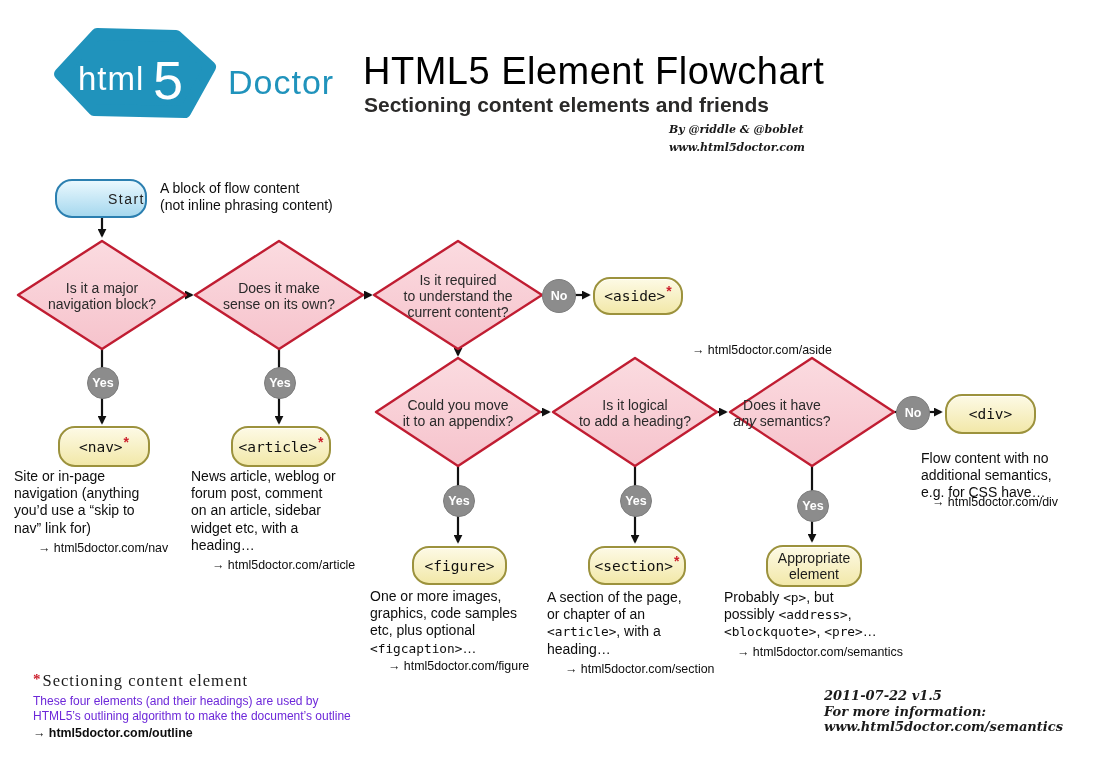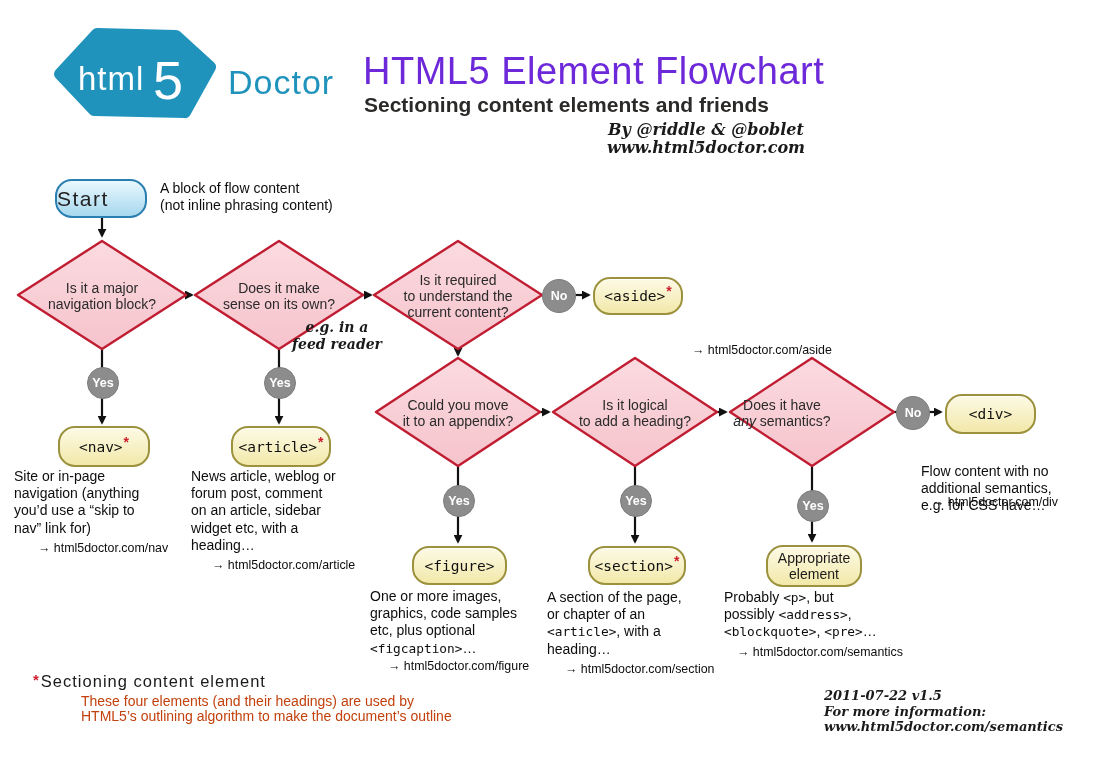--- a/index.html
+++ b/index.html
@@ -2,57 +2,57 @@
 <html><head>
 <meta charset="utf-8">
 <style>
   html,body{margin:0;padding:0;background:#ffffff;}
   #canvas{position:relative;width:1095px;height:775px;background:#ffffff;overflow:hidden;
           font-family:"Liberation Sans",sans-serif;color:#111;}
   .abs{position:absolute;}
   svg{display:block;}
 
   
-  .page-title{left:363px;top:50px;font-size:38px;font-weight:300;letter-spacing:.5px;color:#6d28d9;}
+  .page-title{left:363px;top:50px;font-size:38px;font-weight:300;letter-spacing:.5px;color:#000000;}
   .page-subtitle{left:364px;top:93px;font-size:21px;font-weight:700;color:#2b2a29;}
-  .credits{right:290px;top:121px;text-align:center;font-family:"DejaVu Serif",serif;
-           font-style:italic;font-weight:bold;font-size:16px;line-height:17.5px;color:#1a1a1a;margin-left:48px;}
+  .credits{right:290px;top:121px;text-align:left;font-family:"DejaVu Serif",serif;
+           font-style:italic;font-weight:bold;font-size:11px;line-height:17.5px;color:#1a1a1a;margin-left:48px;}
   .logo-html{font-family:"Liberation Sans",sans-serif;font-size:33px;fill:#ffffff;letter-spacing:1px;}
   .logo-five{font-family:"Liberation Sans",sans-serif;font-size:54px;fill:#ffffff;}
   .logo-doctor{font-family:"Liberation Sans",sans-serif;font-size:34px;fill:#2093bc;letter-spacing:1px;}
 
   
   .node{display:flex;align-items:center;justify-content:center;border-radius:17px;
         background:linear-gradient(#fdfae5,#f2e8a9);border:2px solid #9c923d;
         box-shadow:inset 0 1px 0 rgba(255,255,255,.8);}
   .node .tag{font-family:"DejaVu Sans Mono",monospace;font-size:14.5px;color:#101010;}
   .node .lbl{font-size:14px;line-height:16px;text-align:center;color:#1a1a1a;}
   .ast{color:#cc1f2c;font-weight:bold;font-size:14px;position:relative;top:-5px;margin-left:1px;}
-  .start{display:flex;align-items:center;justify-content:flex-start;border-radius:17px;
+  .start{display:flex;align-items:center;justify-content:flex-end;border-radius:17px;
          background:linear-gradient(#eaf8fe,#a6d8ee);border:2px solid #2b7fb0;
-         font-size:21px;letter-spacing:1.5px;color:#222;}
+         font-size:14px;letter-spacing:1.5px;color:#222;}
 
   .circle{border-radius:50%;background:#8c8c8c;border:1px solid #7d7d7d;color:#fff;
           display:flex;align-items:center;justify-content:center;font-weight:bold;font-size:12.5px;}
   .c-yes{width:30px;height:30px;}
   .c-no{width:32px;height:32px;}
 
   .dtext{width:150px;text-align:center;font-size:14px;line-height:16px;color:#2a2a2a;}
   .dtext .em{font-style:italic;}
 
   .desc{font-size:14px;line-height:17.2px;color:#0d0d0d;}
   .desc.center{text-align:left;}
   .desc .code{font-family:"DejaVu Sans Mono",monospace;font-size:12.8px;}
   .link{font-size:12.4px;color:#0d0d0d;white-space:nowrap;cursor:pointer;}
   .note-serif{font-family:"DejaVu Serif",serif;font-style:italic;font-weight:bold;
               font-size:14px;line-height:17px;text-align:center;color:#1a1a1a;}
 
-  .fn-title{font-size:16.5px;letter-spacing:1px;color:#1a1a1a;}
+  .fn-title{font-size:16.5px;letter-spacing:1px;color:#1a1a1a;font-family:Liberation Serif, serif;}
   .fn-ast{color:#cc1f2c;font-weight:bold;font-size:15px;vertical-align:2px;margin-right:1px;}
-  .fn-body{font-size:14px;line-height:14.6px;color:#c2410c;margin-top:3px;margin-left:48px;}
+  .fn-body{font-size:12px;line-height:14.6px;color:#6d28d9;margin-top:3px;}
   .fn-link{font-size:12.4px;font-weight:bold;margin-top:3px;color:#0d0d0d;cursor:pointer;}
 
   .meta{right:32px;top:688px;text-align:left;font-family:"DejaVu Serif",serif;font-style:italic;
         font-weight:bold;font-size:13px;line-height:15.5px;color:#1a1a1a;}
 </style>
 </head>
 <body>
 
 <div id="canvas">
 
@@ -136,24 +136,20 @@
   </div>
   <div class="abs dtext" style="left:383px;top:397px">
     <div>Could you move</div>
     <div>it to an appendix?</div>
   </div>
   <div class="abs dtext" style="left:707px;top:397px">
     <div>Does it have</div>
     <div><span class="em">any</span><span> semantics?</span></div>
   </div>
 
-  <div class="abs note-serif" style="left:277px;top:319px;width:120px">
-    <div>e.g. in a</div>
-    <div>feed reader</div>
-  </div>
 
   <div class="abs circle c-yes" style="left:87px;top:367px">
       <span>Yes</span>
     </div>
   <div class="abs circle c-yes" style="left:264px;top:367px">
       <span>Yes</span>
     </div>
   <div class="abs circle c-no" style="left:542px;top:279px">
       <span>No</span>
     </div>
@@ -209,21 +205,21 @@
     <div>News article, weblog or</div>
     <div>forum post, comment</div>
     <div>on an article, sidebar</div>
     <div>widget etc, with a</div>
     <div>heading…</div>
   </div>
   <div class="abs link" style="left:212px;top:558px">→ html5doctor.com/article</div>
 
   <div class="abs link" style="left:692px;top:343px">→ html5doctor.com/aside</div>
 
-  <div class="abs desc" style="left:921px;top:463px">
+  <div class="abs desc" style="left:921px;top:450px">
     <div>Flow content with no</div>
     <div>additional semantics,</div>
     <div>e.g. for CSS have…</div>
   </div>
   <div class="abs link" style="left:932px;top:495px">→ html5doctor.com/div</div>
 
   <div class="abs desc center" style="left:370px;top:588px;width:176px">
     <div>One or more images,</div>
     <div>graphics, code samples</div>
     <div>etc, plus optional</div>
@@ -245,20 +241,21 @@
     <div><span class="code">&lt;blockquote&gt;</span><span>, </span><span class="code">&lt;pre&gt;</span><span>…</span></div>
   </div>
   <div class="abs link" style="left:737px;top:645px">→ html5doctor.com/semantics</div>
 
   <div class="abs" style="left:33px;top:671px">
     <div class="fn-title"><span class="fn-ast">*</span><span>Sectioning content element</span></div>
     <div class="fn-body">
       <div>These four elements (and their headings) are used by</div>
       <div>HTML5’s outlining algorithm to make the document’s outline</div>
     </div>
+    <div class="fn-link">→ html5doctor.com/outline</div>
   </div>
 
   <div class="abs meta">
     <div>2011-07-22 v1.5</div>
     <div>For more information:</div>
     <div>www.html5doctor.com/semantics</div>
   </div>
 
 </div>
 

